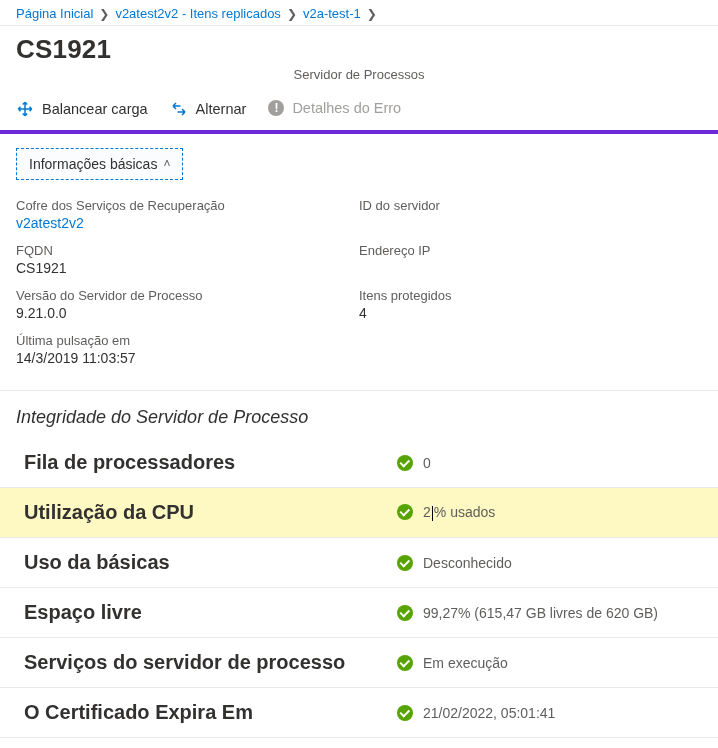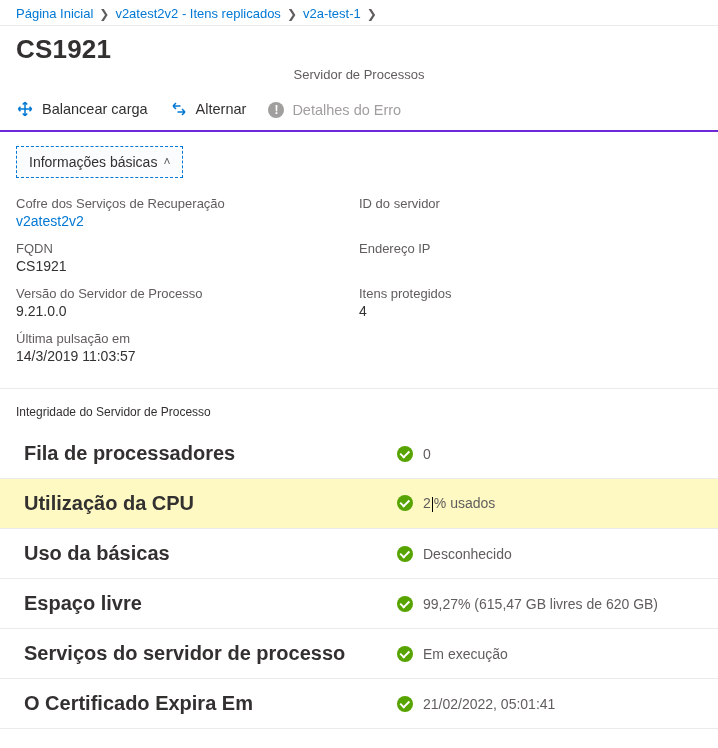--- a/index.html
+++ b/index.html
@@ -41,24 +41,24 @@
       letter-spacing: 0.2px;
     }
     .header .subtitle {
       font-size: 13px;
       color: #605e5c;
       margin-top: 2px;
       text-align: center;
     }
     .toolbar {
       display: flex;
-      align-items: flex-end;
+      align-items: flex-start;
       gap: 22px;
       padding: 8px 16px 12px;
-      border-bottom: 2px solid #6d28d9;
+      border-bottom: 4px solid #6d28d9;
     }
     .toolbar-item {
       display: flex;
       align-items: center;
       gap: 8px;
       font-size: 14.5px;
       color: #323130;
       cursor: pointer;
     }
     .toolbar-item.disabled {
@@ -107,24 +107,25 @@
     }
     .info-value.link {
       color: #0078d4;
     }
     .hr {
       border: none;
       border-top: 1px solid #edebe9;
       margin: 0;
     }
     .health-title {
-      font-size: 12px;
+      font-size: 18px;
       font-weight: 400;
       color: #323130;
       padding: 16px 16px 10px;
+      font-style: italic;
     }
     .health-row {
       display: flex;
       align-items: center;
       padding: 13px 24px;
       border-bottom: 1px solid #edebe9;
     }
     .health-row.highlight {
       background: #fef9c3;
     }

